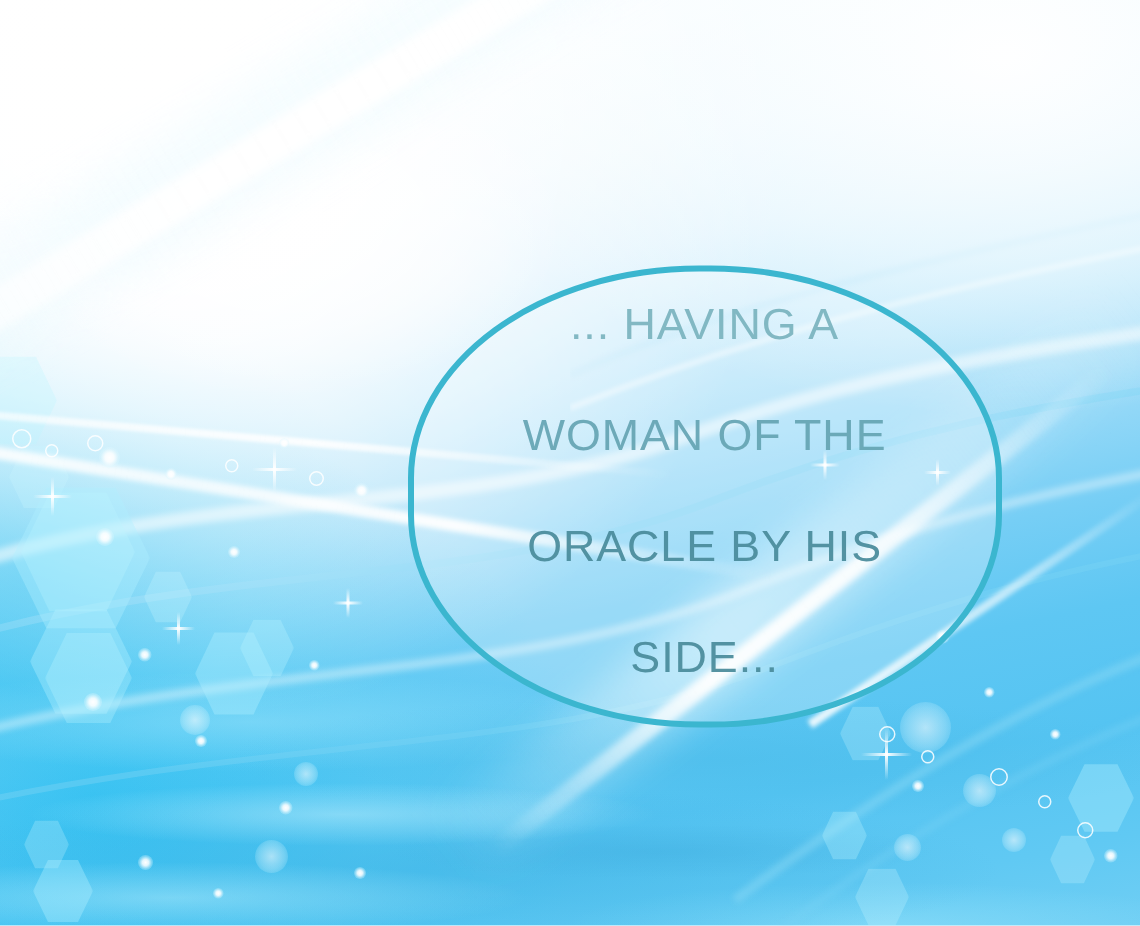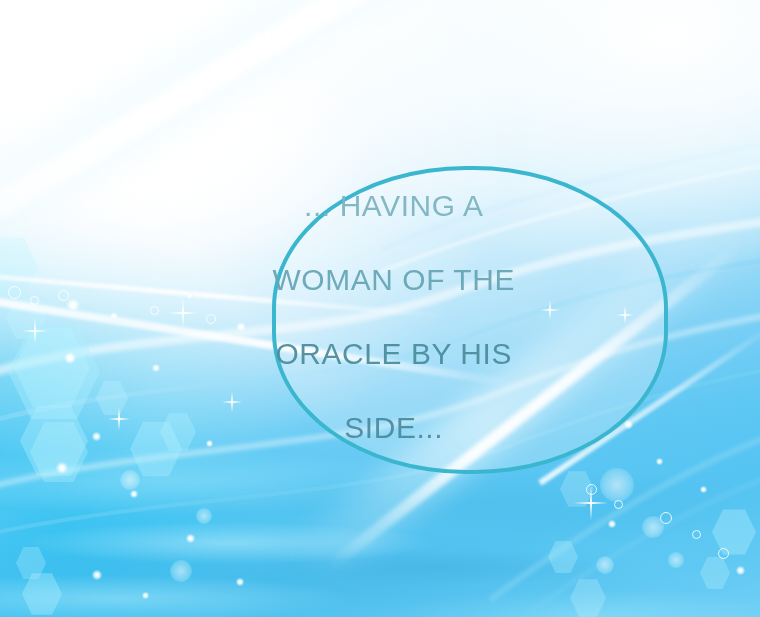--- a/index.html
+++ b/index.html
@@ -159,26 +159,26 @@
     background:linear-gradient(180deg,rgba(255,255,255,0),#fff 50%,rgba(255,255,255,0));}
 
   
   .ring{
     position:absolute;border-radius:50%;
     border:1.3px solid rgba(255,255,255,.85);
   }
 
   
   #bubble{
-    position:absolute;left:272px;top:166px;width:396px;height:308px;
+    position:absolute;left:272px;top:177px;width:396px;height:308px;
     border:4px solid #3bb6cf;
     border-radius:49% 49% 49% 49% / 46% 46% 46% 46%;
     background:rgba(255,255,255,.26);
     box-sizing:border-box;
-    display:flex;align-items:center;
+    display:flex;align-items:center;justify-content:center;
   }
   #bubble-text{
     text-align:center;
     font-family:"Liberation Sans", sans-serif;
     font-size:29px;
     line-height:37px;
     letter-spacing:.6px;
     font-weight:300;
     color:#4e92a2;
     opacity:.93;

